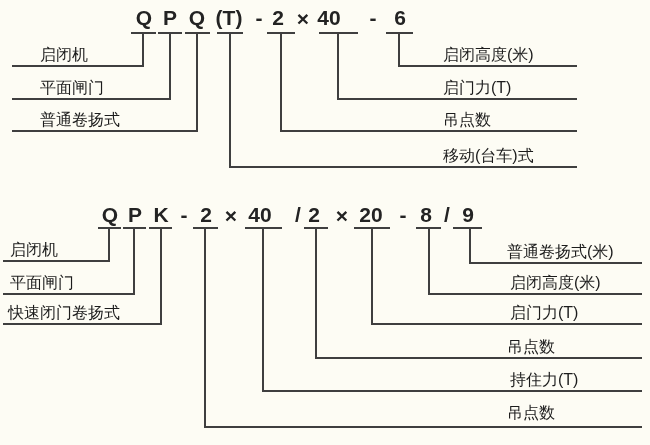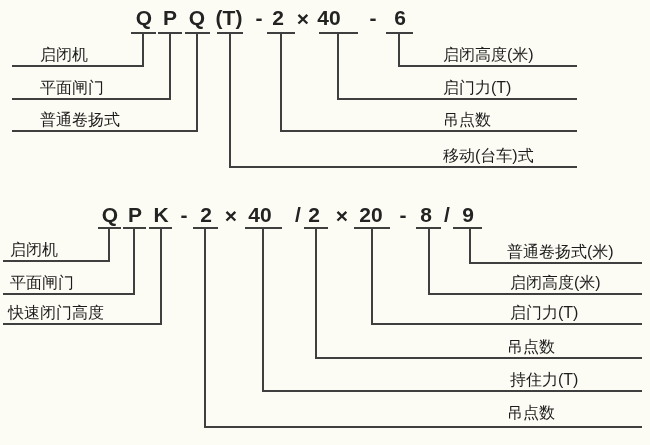--- a/index.html
+++ b/index.html
@@ -125,21 +125,21 @@
     <div class="tick-v" style="left:315px;top:227px;height:130px"></div>
     <div class="tick-v" style="left:371px;top:227px;height:96px"></div>
     <div class="tick-v" style="left:428px;top:227px;height:66px"></div>
     <div class="tick-v" style="left:469px;top:227px;height:35px"></div>
 
     <div class="row-line" style="left:3px;top:260px;width:107px"></div>
     <div class="row-line" style="left:3px;top:293px;width:132px"></div>
     <div class="row-line" style="left:3px;top:323px;width:159px"></div>
     <div class="lbl" style="left:10px;top:241px">启闭机</div>
     <div class="lbl" style="left:10px;top:274px">平面闸门</div>
-    <div class="lbl" style="left:8px;top:304px">快速闭门高度</div>
+    <div class="lbl" style="left:8px;top:304px">快速闭门卷扬式</div>
 
     <div class="row-line" style="left:469px;top:262px;width:173px"></div>
     <div class="row-line" style="left:428px;top:293px;width:214px"></div>
     <div class="row-line" style="left:371px;top:323px;width:271px"></div>
     <div class="row-line" style="left:315px;top:357px;width:327px"></div>
     <div class="row-line" style="left:262px;top:390px;width:380px"></div>
     <div class="row-line" style="left:204px;top:426px;width:438px"></div>
     <div class="lbl" style="left:507px;top:243px">普通卷扬式(米)</div>
     <div class="lbl" style="left:510px;top:274px">启闭高度(米)</div>
     <div class="lbl" style="left:510px;top:304px">启门力(T)</div>

